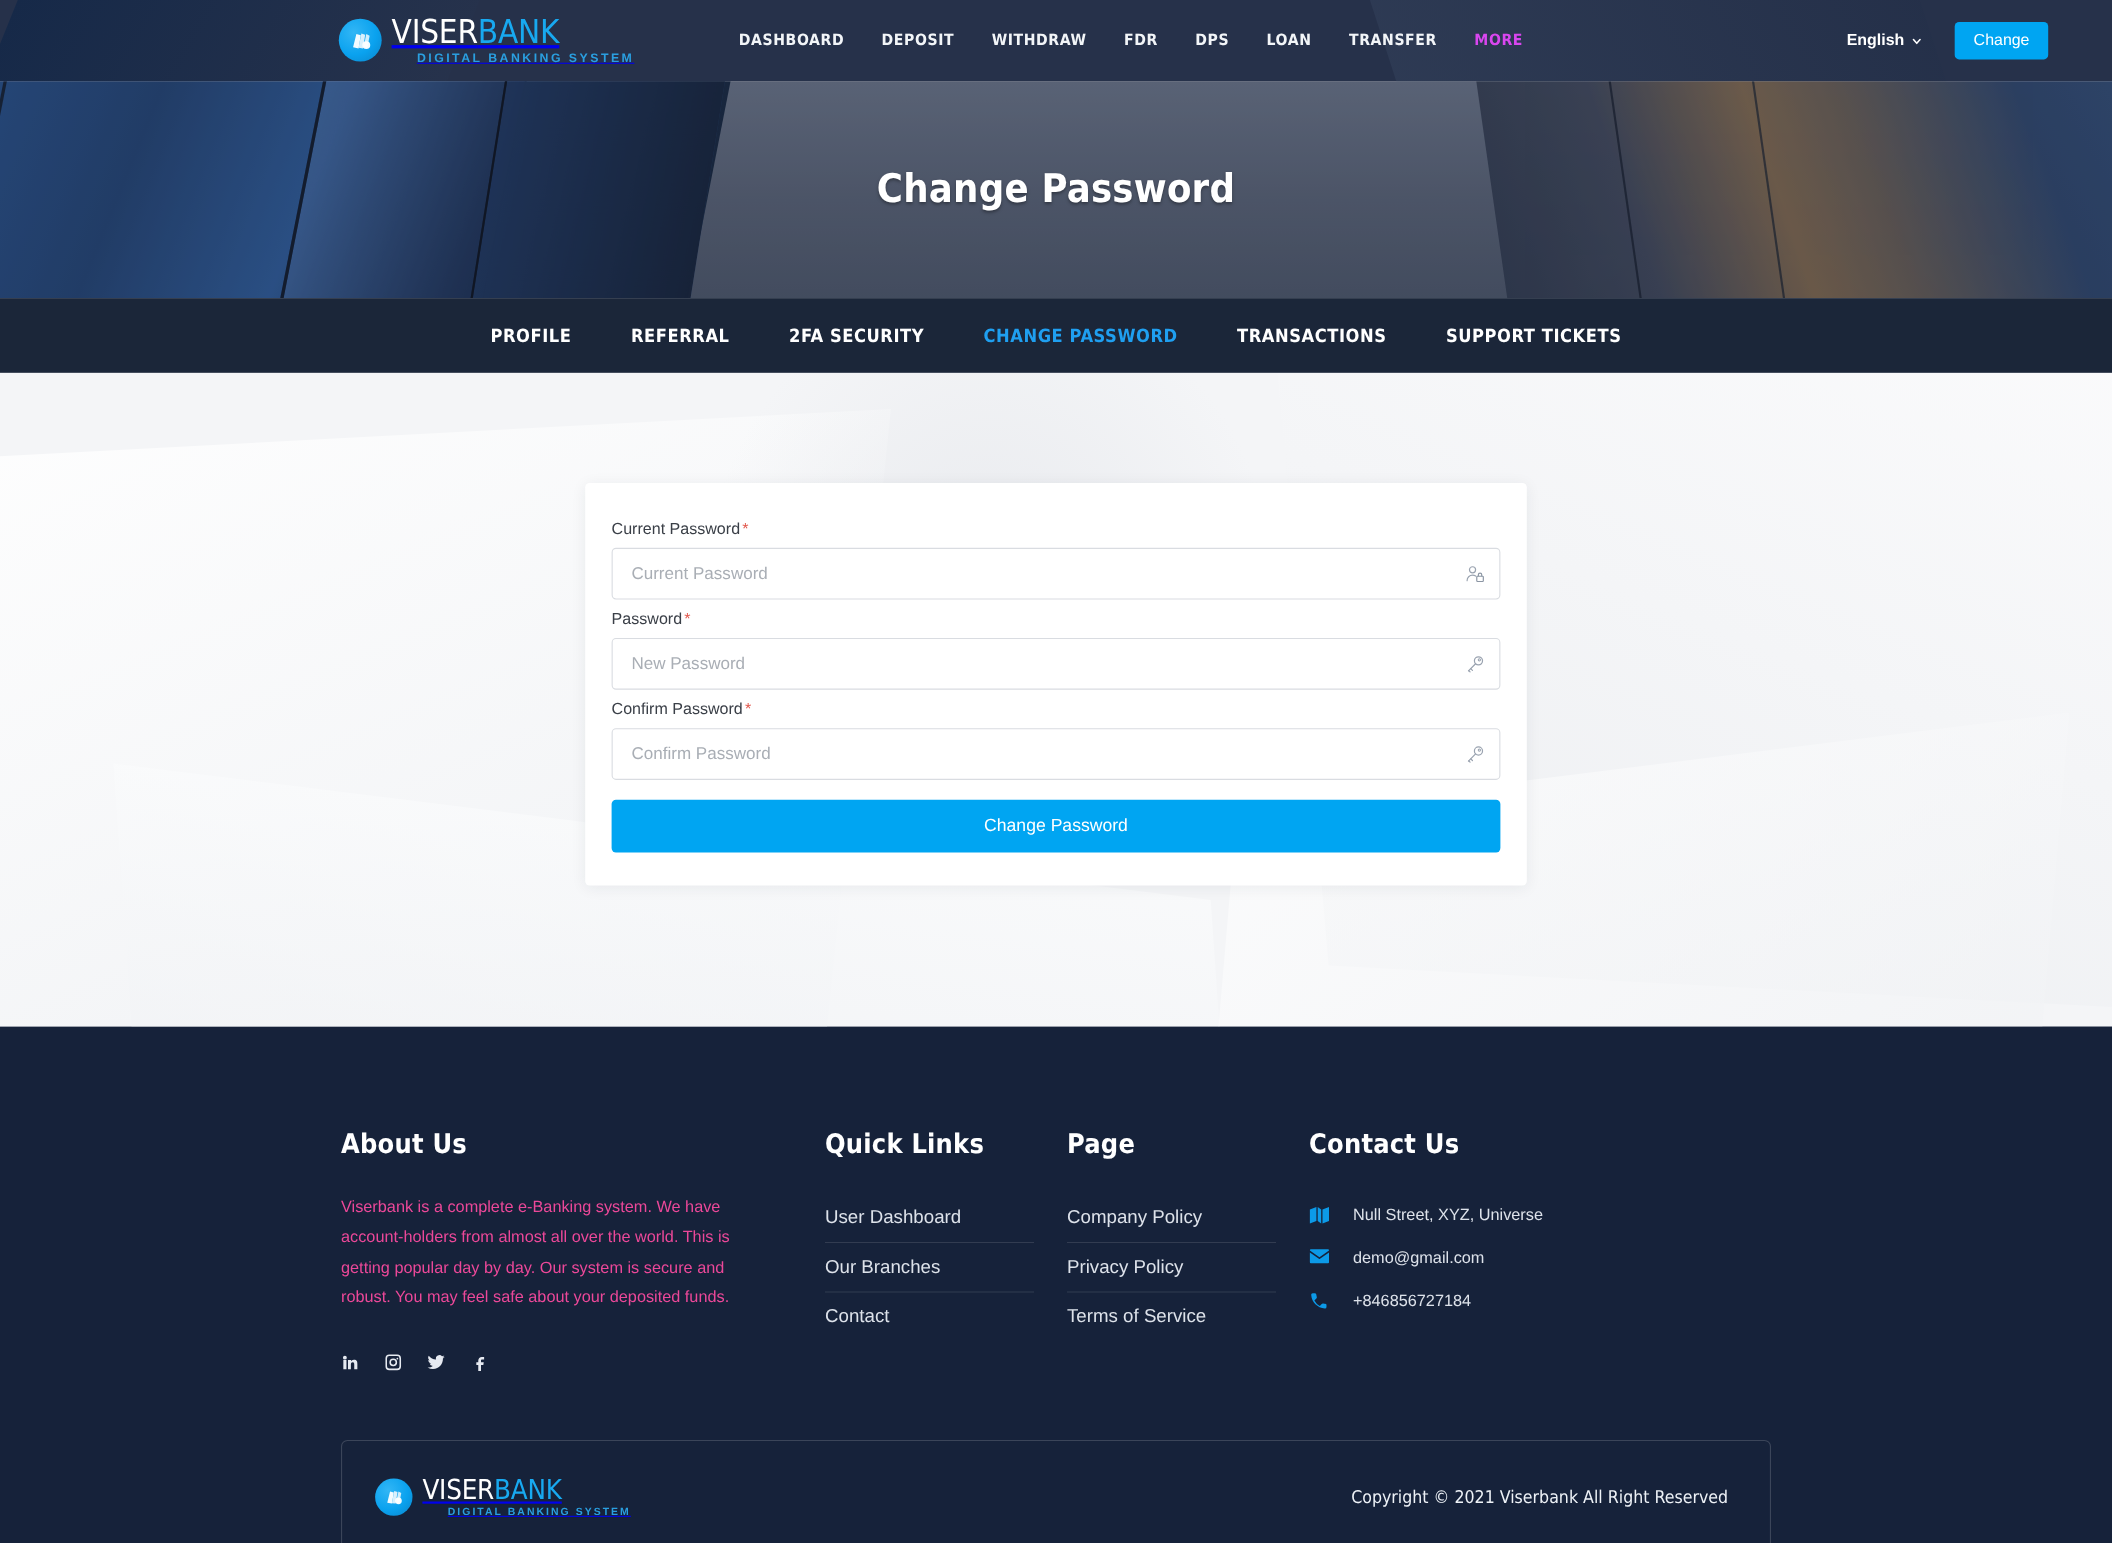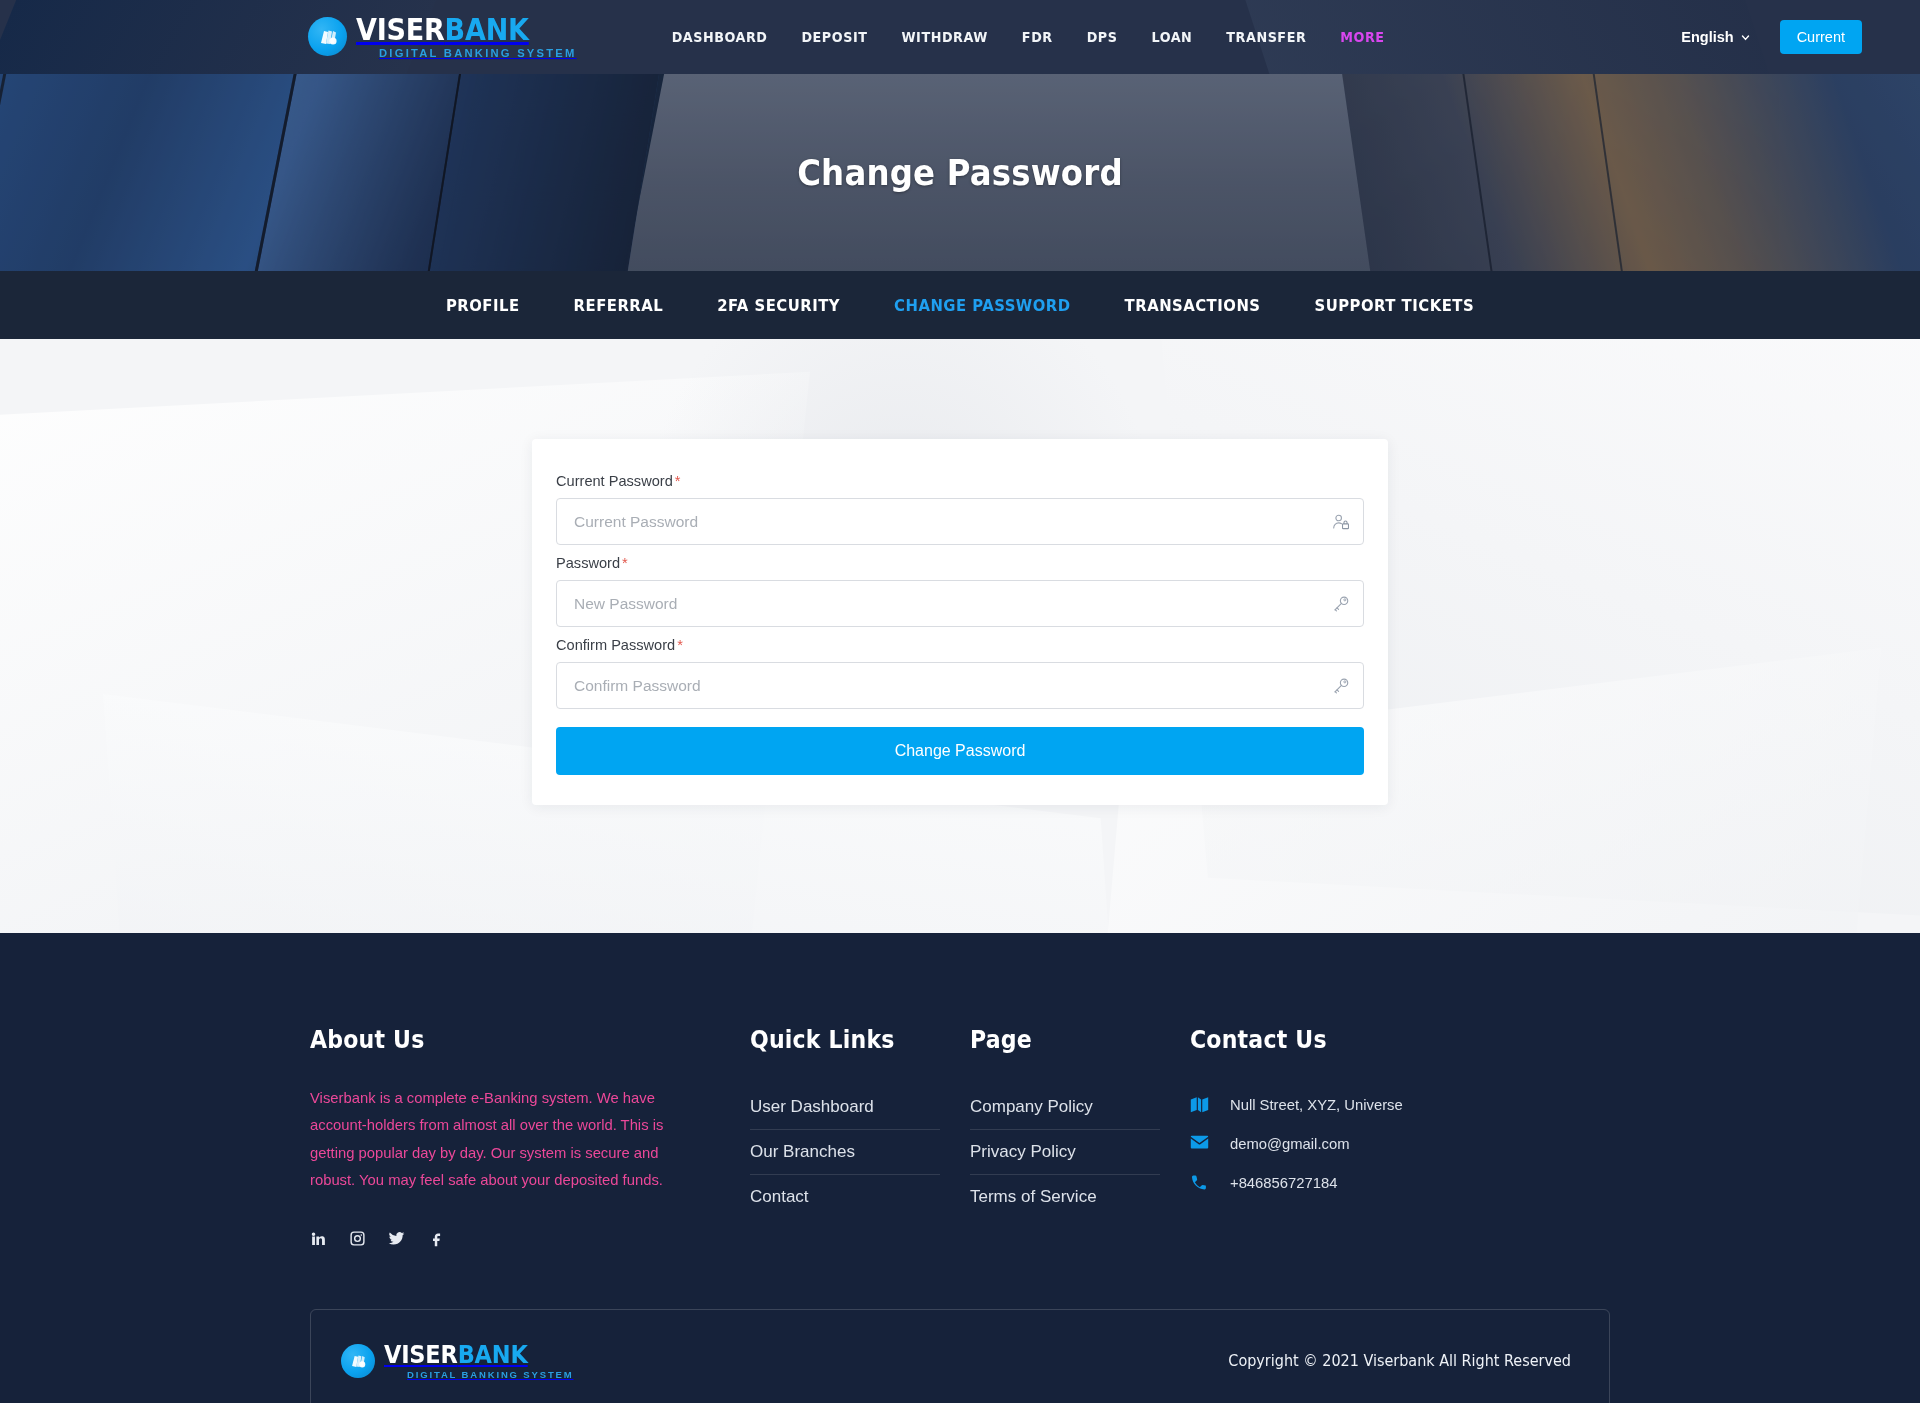--- a/index.html
+++ b/index.html
@@ -47,21 +47,21 @@
   .logo { display: flex; align-items: center; margin-left: 308px; gap: 9px; }
   .logo-mark {
     width: 39px; height: 39px; border-radius: 50%;
     background: radial-gradient(circle at 35% 32%, #32b6f5 0%, #0aa2ef 55%, #0b84c9 100%);
     position: relative; flex: none;
     display: flex; align-items: center; justify-content: center;
   }
   .logo-mark svg { display: block; }
   .logo-text { line-height: 1; }
   .logo-title {
-    font-size: 30px; font-weight: 700; letter-spacing: -0.2px;
+    font-size: 30px; font-weight: 400; letter-spacing: -0.2px;
     font-family: "DejaVu Sans Condensed", "Liberation Sans Narrow", "Liberation Sans", sans-serif;
   }
   .logo-title .w1 { color: #ffffff; }
   .logo-title .w2 { color: #18a9f0; }
   .logo-sub {
     font-size: 11.2px; letter-spacing: 2.25px; color: #2a9fe0;
     margin-top: 3px; font-weight: 600; padding-left: 23px;
   }
 
   
@@ -324,21 +324,21 @@
       <a href="#" class="more">MORE</a>
     </nav>
 
     <div class="header-right">
       <div class="lang">
         <span>English</span>
         <svg class="chev" viewBox="0 0 12 12">
           <path d="M2 4 L6 8.5 L10 4" stroke="#ffffff" stroke-width="1.9" fill="none" stroke-linecap="round" stroke-linejoin="round"></path>
         </svg>
       </div>
-      <button class="logout-btn">Current</button>
+      <button class="logout-btn">Change</button>
     </div>
 
   </div>
 </div>
 
 <div class="hero">
   <div class="hero-photo">
     <div class="hero-sky"></div>
     <div class="glass-left"></div>
     <div class="glass-left2"></div>

